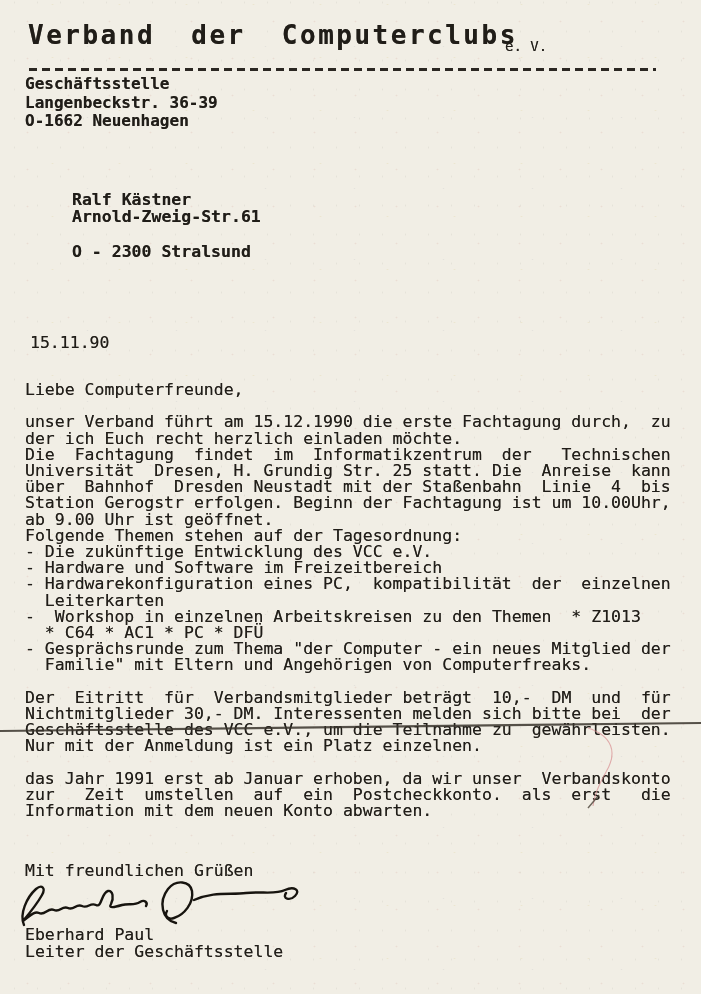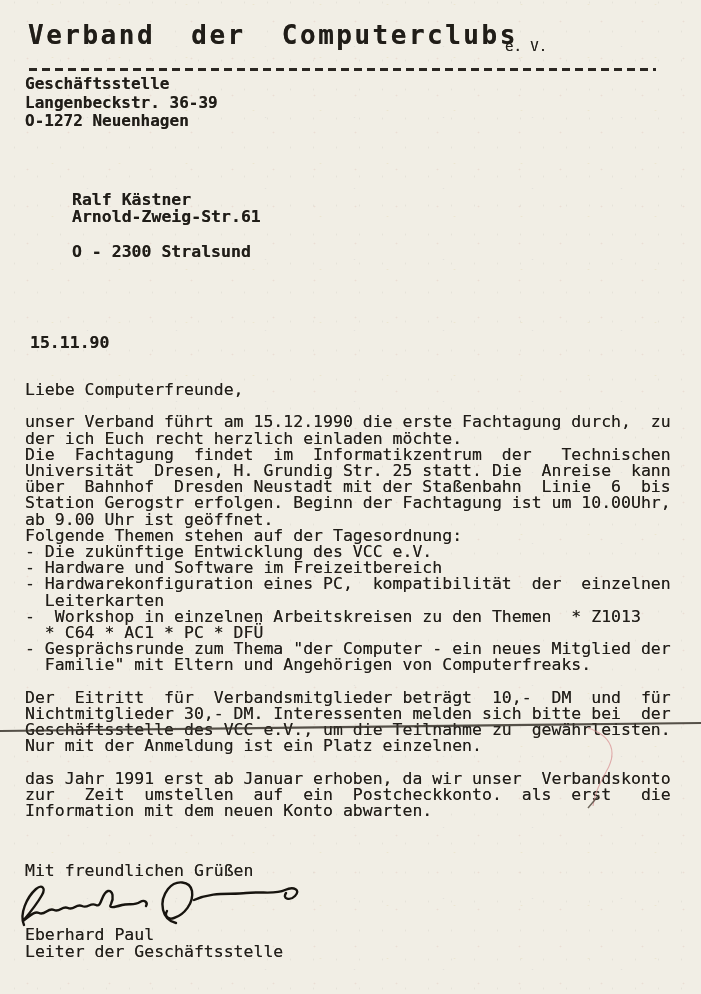--- a/index.html
+++ b/index.html
@@ -29,21 +29,21 @@
   #org-suffix{
     left:505px;top:38px;
     font-size:14px;font-weight:normal;white-space:pre;
   }
   #rule-dashed{
     left:29px;top:68px;width:627px;height:3px;
     background:repeating-linear-gradient(90deg,#2b2722 0px,#2b2722 8px,transparent 8px,transparent 13px);
   }
   #sender{left:25px;top:75px;font-size:16px;font-weight:bold;line-height:18.6px;}
   #recipient{left:30px;top:191px;font-size:16.5px;font-weight:bold;line-height:17.2px;margin-left:42px;}
-  #date{left:30px;top:333px;font-size:16.5px;font-weight:bold;white-space:pre;}
+  #date{left:30px;top:333px;font-size:16.5px;font-weight:normal;white-space:pre;}
   #body{left:25px;top:382px;font-size:16.5px;line-height:16.2px;}
   .line{white-space:pre;}
   #valediction{left:25px;top:861px;font-size:16.5px;white-space:pre;}
   #signature{left:18px;top:878px;width:292px;height:52px;}
   #signer{left:25px;top:927px;font-size:16.5px;line-height:16.5px;}
   #artifacts{left:0;top:0;width:701px;height:994px;pointer-events:none;}
 </style>
 </head>
 <body>
 
@@ -51,40 +51,40 @@
 
   <div id="org-name" class="abs ink">Verband der Computerclubs</div>
 
   <div id="org-suffix" class="abs ink">e. V.</div>
 
   <div id="rule-dashed" class="abs"></div>
 
   <div id="sender" class="abs ink">
       <div class="line">Geschäftsstelle</div>
       <div class="line">Langenbeckstr. 36-39</div>
-      <div class="line">O-1272 Neuenhagen</div>
+      <div class="line">O-1662 Neuenhagen</div>
     </div>
 
   <div id="recipient" class="abs ink">
       <div class="line">Ralf Kästner</div>
       <div class="line">Arnold-Zweig-Str.61</div>
       <div class="line">&nbsp;</div>
       <div class="line">O - 2300 Stralsund</div>
     </div>
 
   <div id="date" class="abs ink">15.11.90</div>
 
   <div id="body" class="abs ink">
       <div class="line">Liebe Computerfreunde,</div>
       <div class="line">&nbsp;</div>
       <div class="line">unser Verband führt am 15.12.1990 die erste Fachtagung durch,  zu</div>
       <div class="line">der ich Euch recht herzlich einladen möchte.</div>
       <div class="line">Die  Fachtagung  findet  im  Informatikzentrum  der   Technischen</div>
       <div class="line">Universität  Dresen, H. Grundig Str. 25 statt. Die  Anreise  kann</div>
-      <div class="line">über  Bahnhof  Dresden Neustadt mit der Staßenbahn  Linie  6  bis</div>
+      <div class="line">über  Bahnhof  Dresden Neustadt mit der Staßenbahn  Linie  4  bis</div>
       <div class="line">Station Gerogstr erfolgen. Beginn der Fachtagung ist um 10.00Uhr,</div>
       <div class="line">ab 9.00 Uhr ist geöffnet.</div>
       <div class="line">Folgende Themen stehen auf der Tagesordnung:</div>
       <div class="line">- Die zukünftige Entwicklung des VCC e.V.</div>
       <div class="line">- Hardware und Software im Freizeitbereich</div>
       <div class="line">- Hardwarekonfiguration eines PC,  kompatibilität  der  einzelnen</div>
       <div class="line">  Leiterkarten</div>
       <div class="line">-  Workshop in einzelnen Arbeitskreisen zu den Themen  * Z1013</div>
       <div class="line">  * C64 * AC1 * PC * DFÜ</div>
       <div class="line">- Gesprächsrunde zum Thema "der Computer - ein neues Mitglied der</div>

